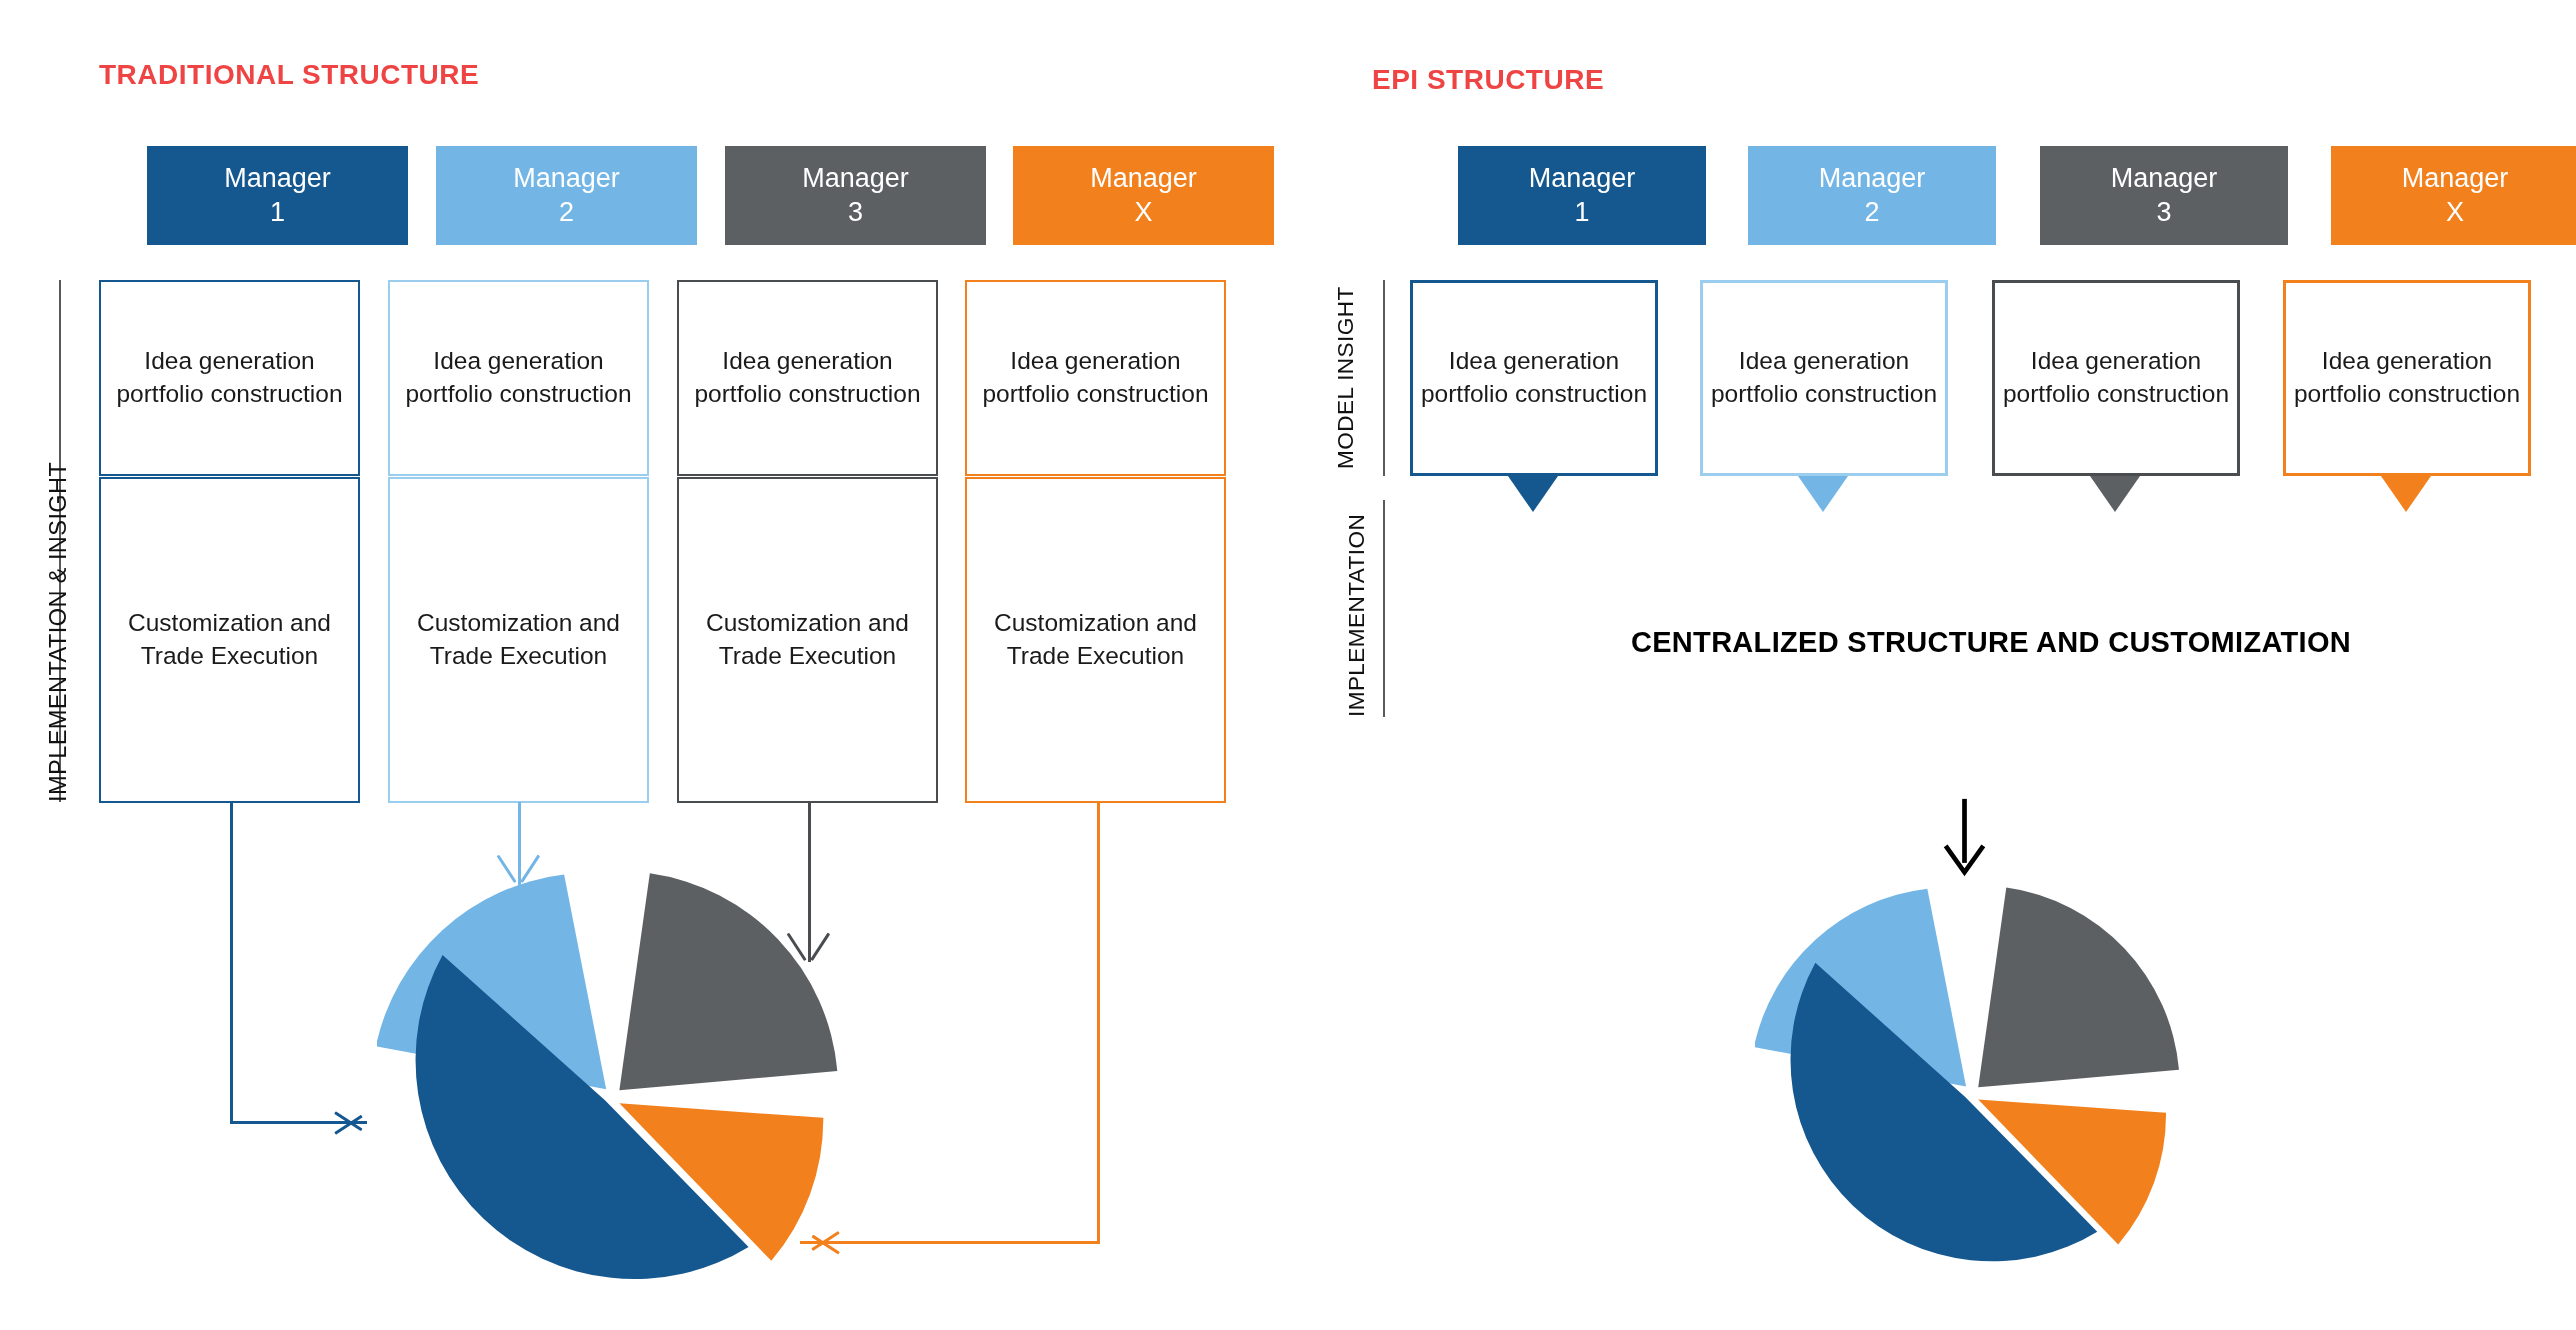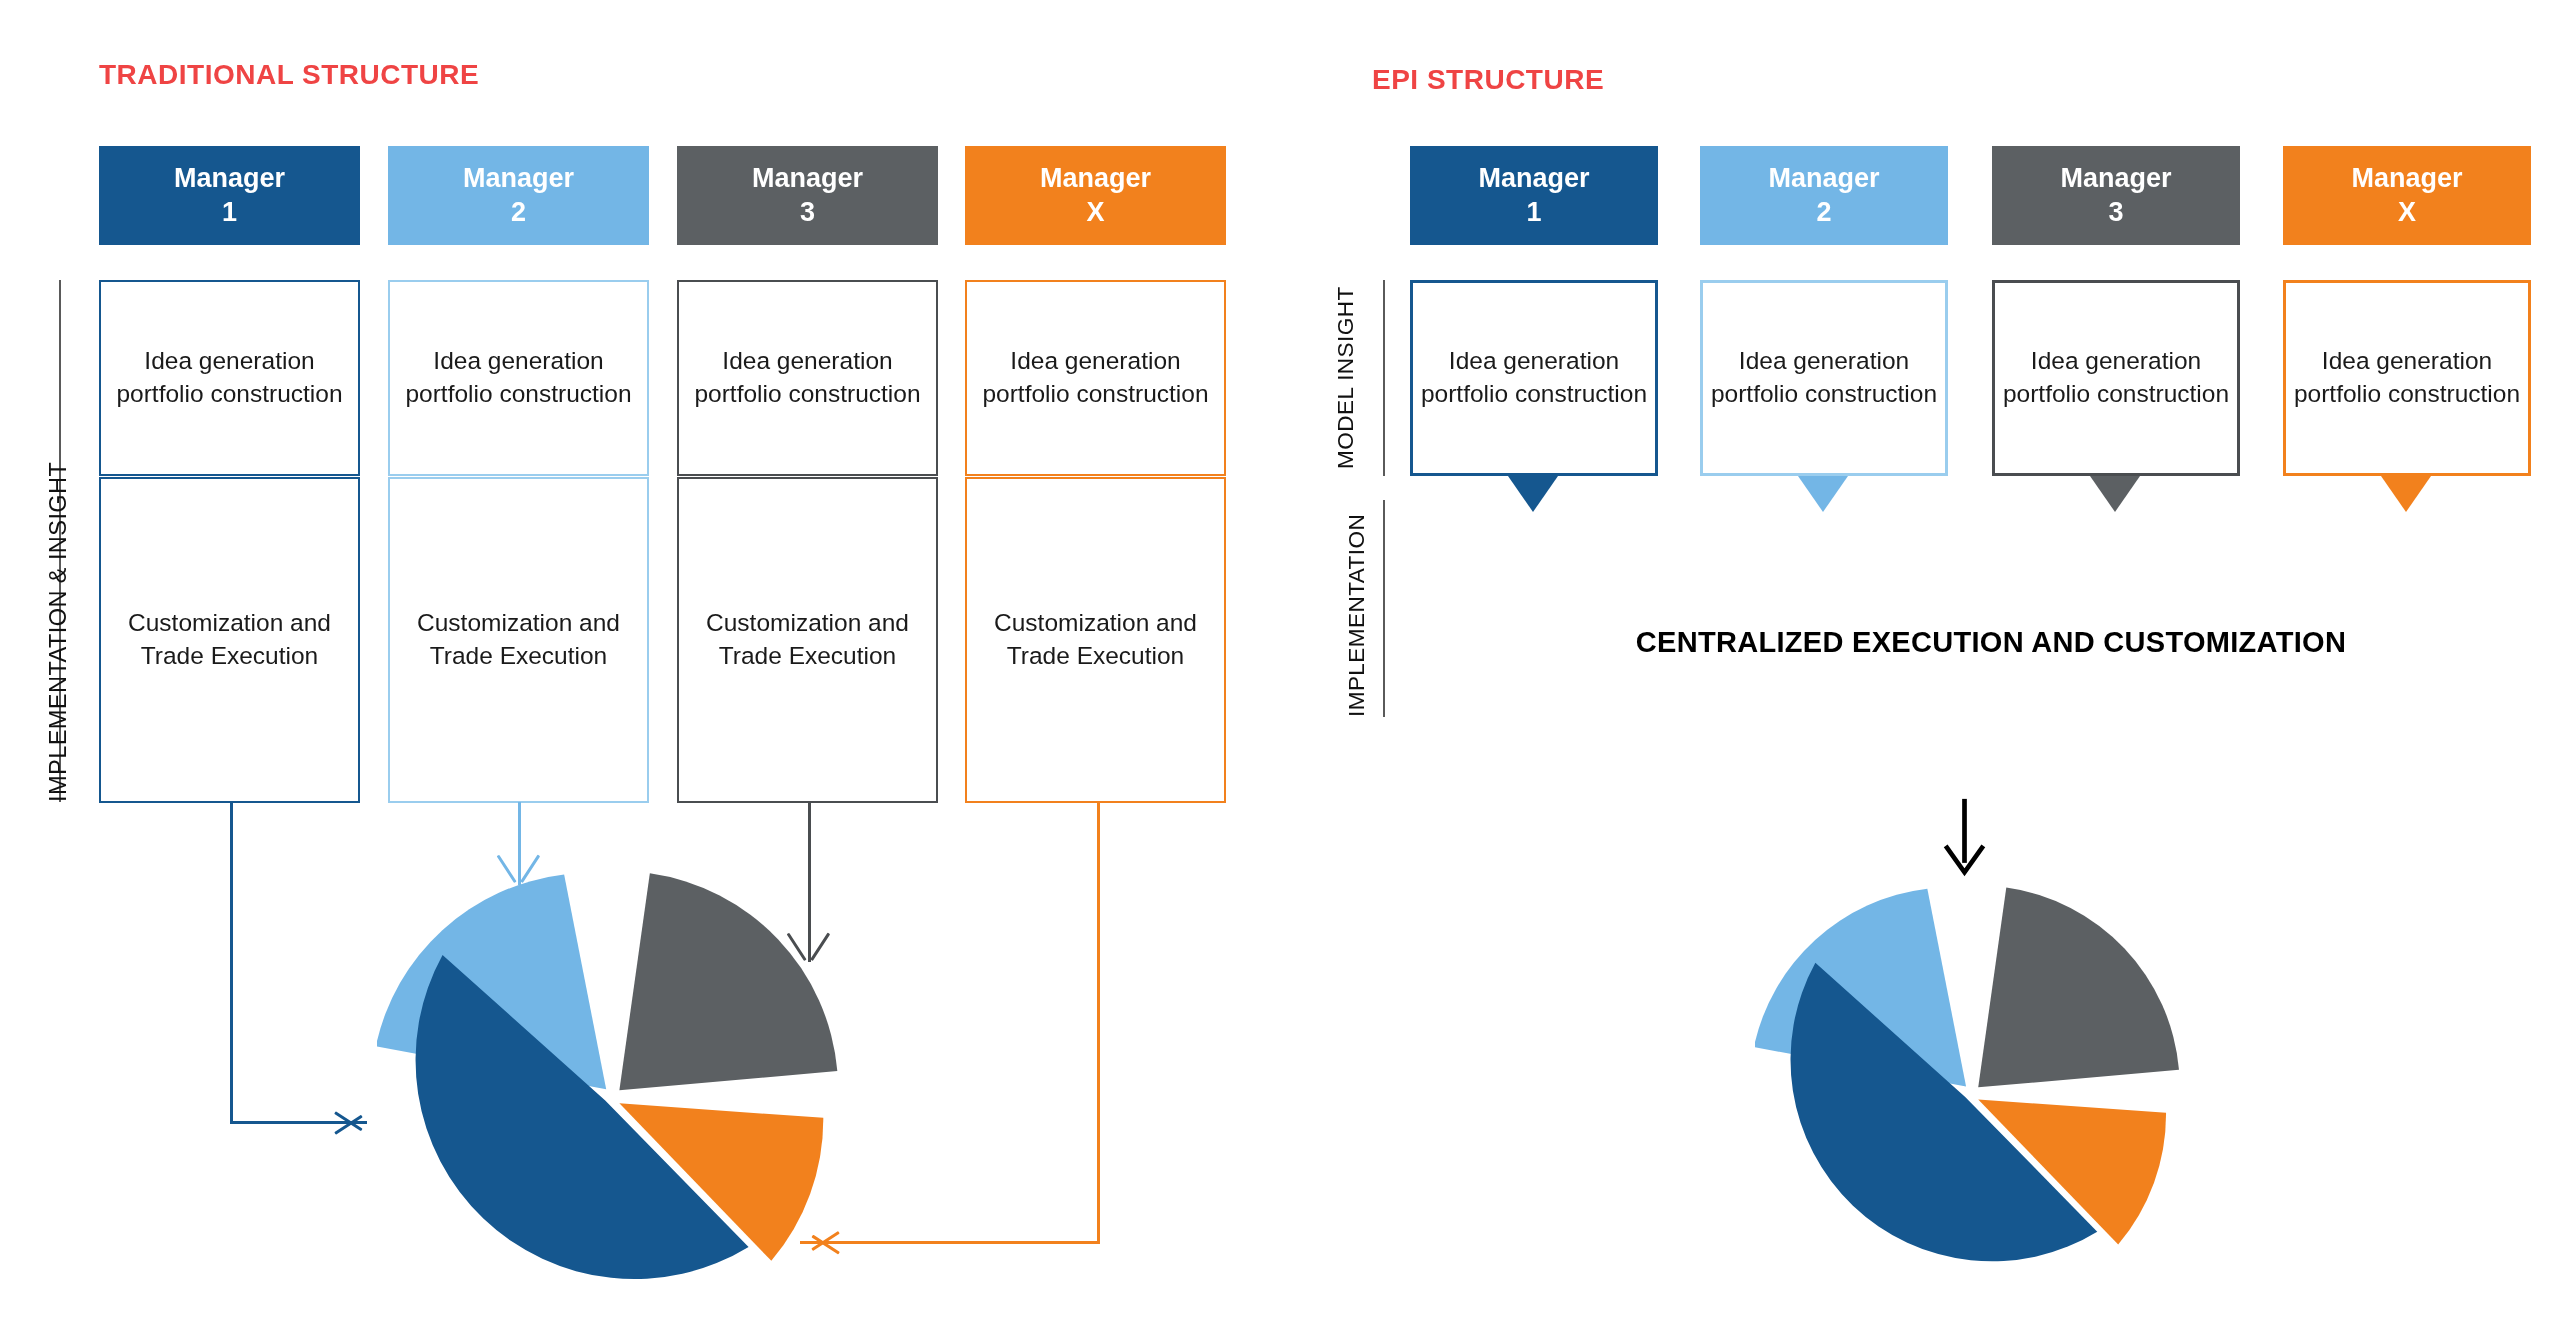--- a/index.html
+++ b/index.html
@@ -32,24 +32,25 @@
   #title-epi        { left: 1372px; top: 64px; }
 
   
   .mgr-chip {
     position: absolute;
     display: flex;
     flex-direction: column;
     align-items: center;
     justify-content: center;
     color: #ffffff;
-    font-weight: bold;
+    font-weight: normal;
     font-size: 27px;
     line-height: 1.25;
     text-align: center;
+    margin-left: 48px;
   }
   .mgr-chip .mgr-word { display: block; }
   .mgr-chip .mgr-num  { display: block; }
 
   
   .obox {
     position: absolute;
     background: #ffffff;
     box-sizing: border-box;
     display: flex;
@@ -273,21 +274,21 @@
   </div>
   <div class="obox top-cell" style="left:2283px; top:280px; width:248px; height:196px; border:3.8px solid #F2811D;">
     <span class="txt">Idea generation portfolio construction</span>
   </div>
 
   <div class="tri" style="left:1508px; top:476px; border-top:36px solid #15578F;"></div>
   <div class="tri" style="left:1798px; top:476px; border-top:36px solid #73B6E6;"></div>
   <div class="tri" style="left:2090px; top:476px; border-top:36px solid #5C6063;"></div>
   <div class="tri" style="left:2381px; top:476px; border-top:36px solid #F2811D;"></div>
 
-  <div id="centralized-heading">CENTRALIZED EXECUTION AND CUSTOMIZATION</div>
+  <div id="centralized-heading">CENTRALIZED STRUCTURE AND CUSTOMIZATION</div>
 
   <div id="big-arrow">
     <svg width="57" height="80" viewBox="0 0 60 85">
       <line x1="30" y1="2" x2="30" y2="70" stroke="#000" stroke-width="5"></line>
       <polyline points="10,52 30,80 50,52" fill="none" stroke="#000" stroke-width="5"></polyline>
     </svg>
   </div>
 
   <div class="pie-wrap" style="left:1755px; top:868px; width:443px; height:443px;">
     <svg width="443" height="443" viewBox="0 0 510 505">

